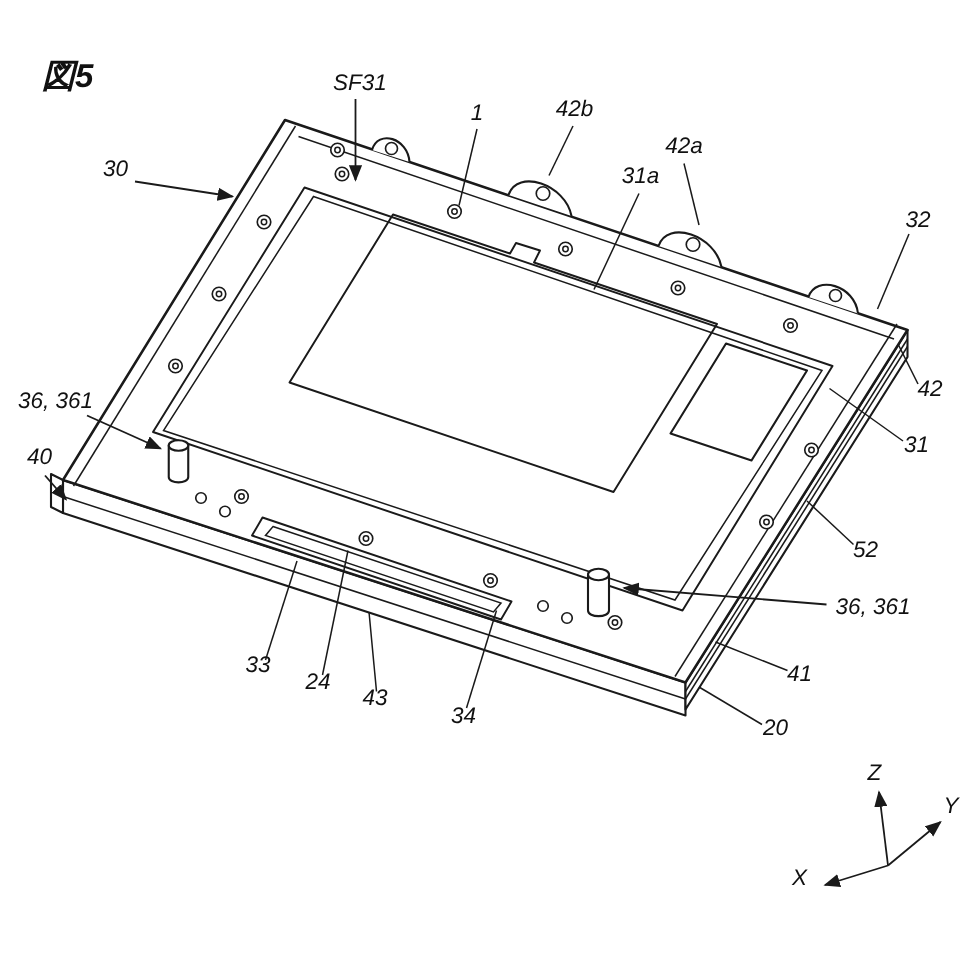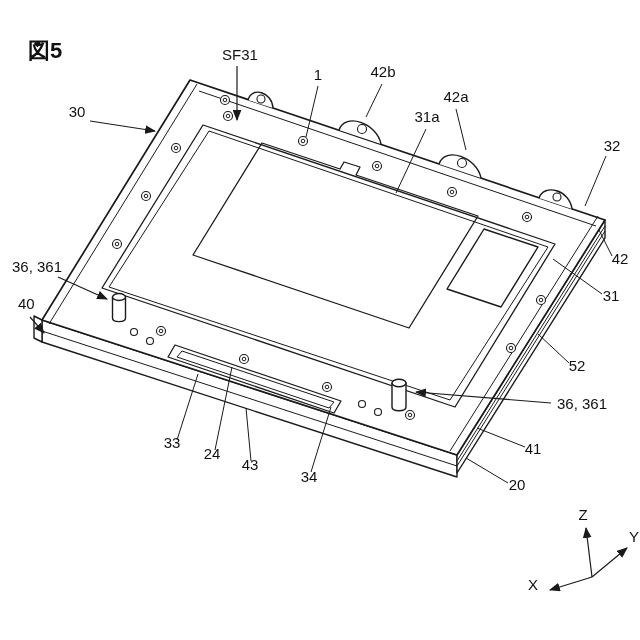--- a/index.html
+++ b/index.html
@@ -1,17 +1,17 @@
 <!DOCTYPE html>
 <html><head>
 <meta charset="utf-8">
 <style>
   html,body{margin:0;padding:0;background:#fff;}
   .page{position:relative;width:640px;height:640px;background:#fff;overflow:hidden;
-        font-family:"Liberation Sans","DejaVu Sans",sans-serif;}
+        font-family:"Liberation Sans","DejaVu Sans",sans-serif;font-style:italic;}
   svg{position:absolute;left:0;top:0;}
   .face{fill:#ffffff;stroke:#1a1a1a;stroke-width:1.4;stroke-linejoin:round;}
   .main{stroke-width:1.7;}
   .line{fill:none;stroke:#1a1a1a;stroke-width:1.3;stroke-linejoin:round;}
   .thin{fill:none;stroke:#1a1a1a;stroke-width:1;}
   .bolt{fill:#ffffff;stroke:#1a1a1a;stroke-width:1.1;}
   .dot{fill:none;stroke:#1a1a1a;stroke-width:1;}
   .leader{stroke:#1a1a1a;stroke-width:1;fill:none;}
   .arrow{stroke:#1a1a1a;stroke-width:1.2;fill:none;marker-end:url(#ah);}
   text{font-size:15px;fill:#111;}

